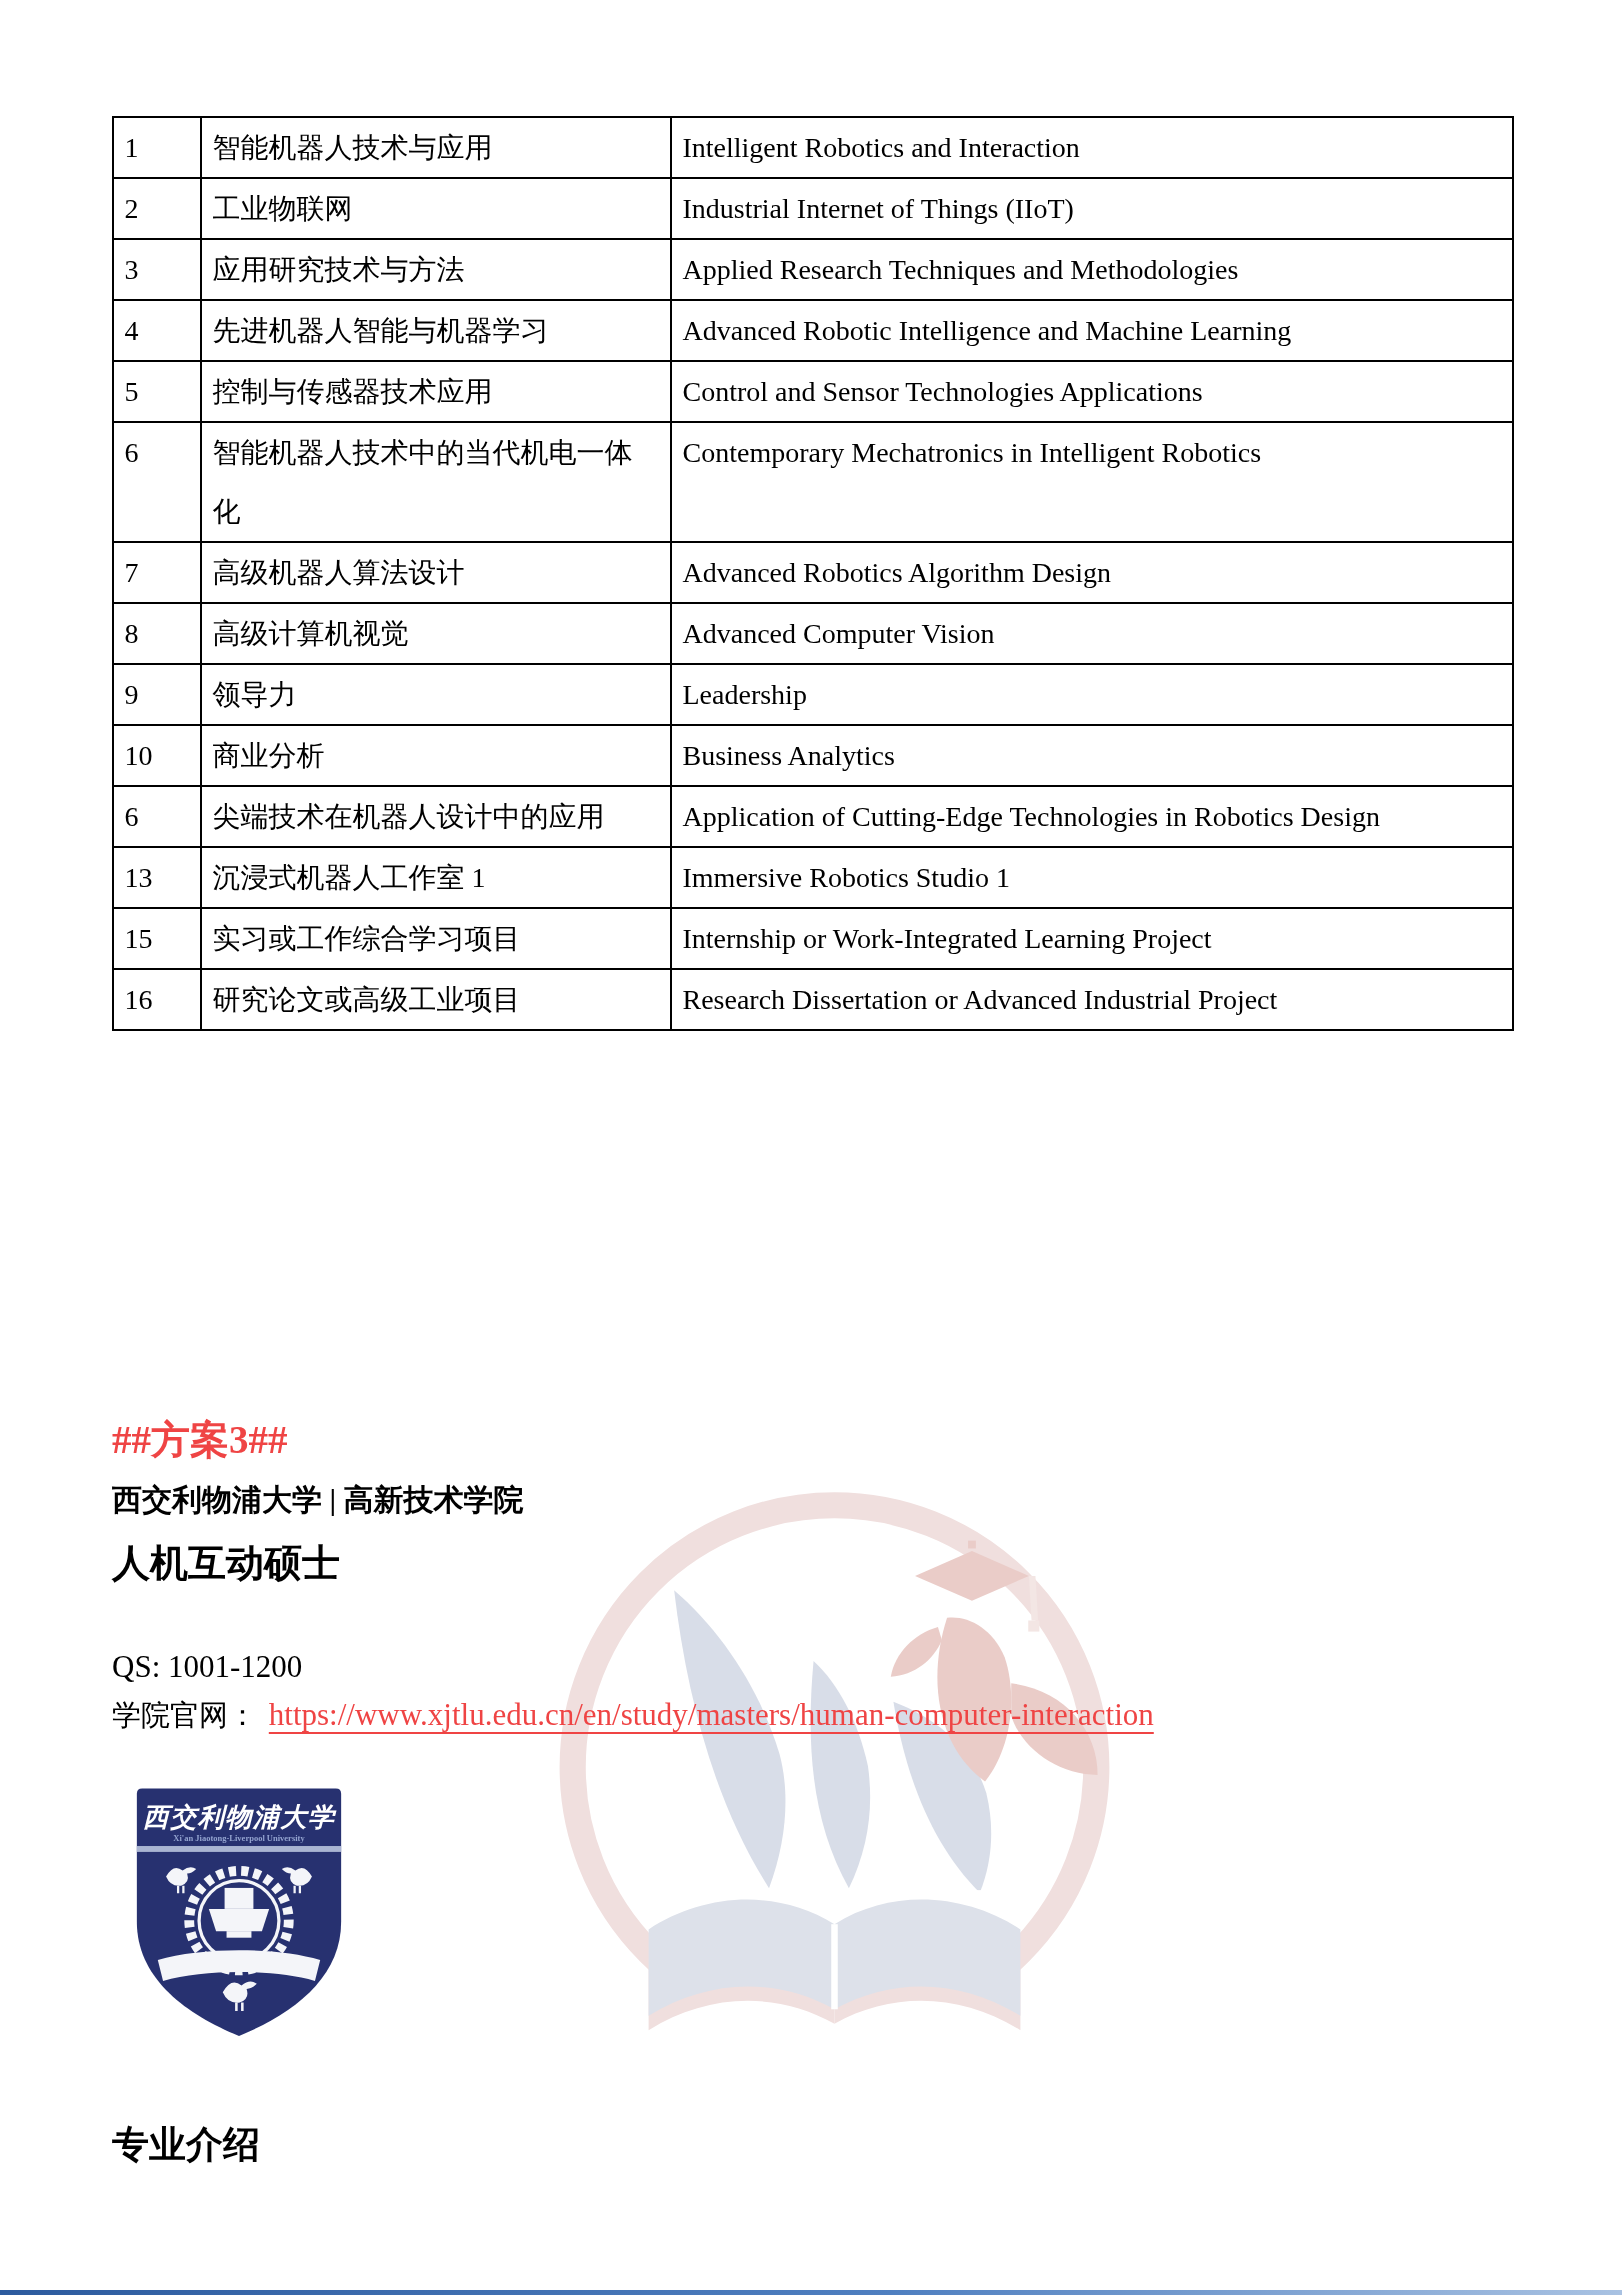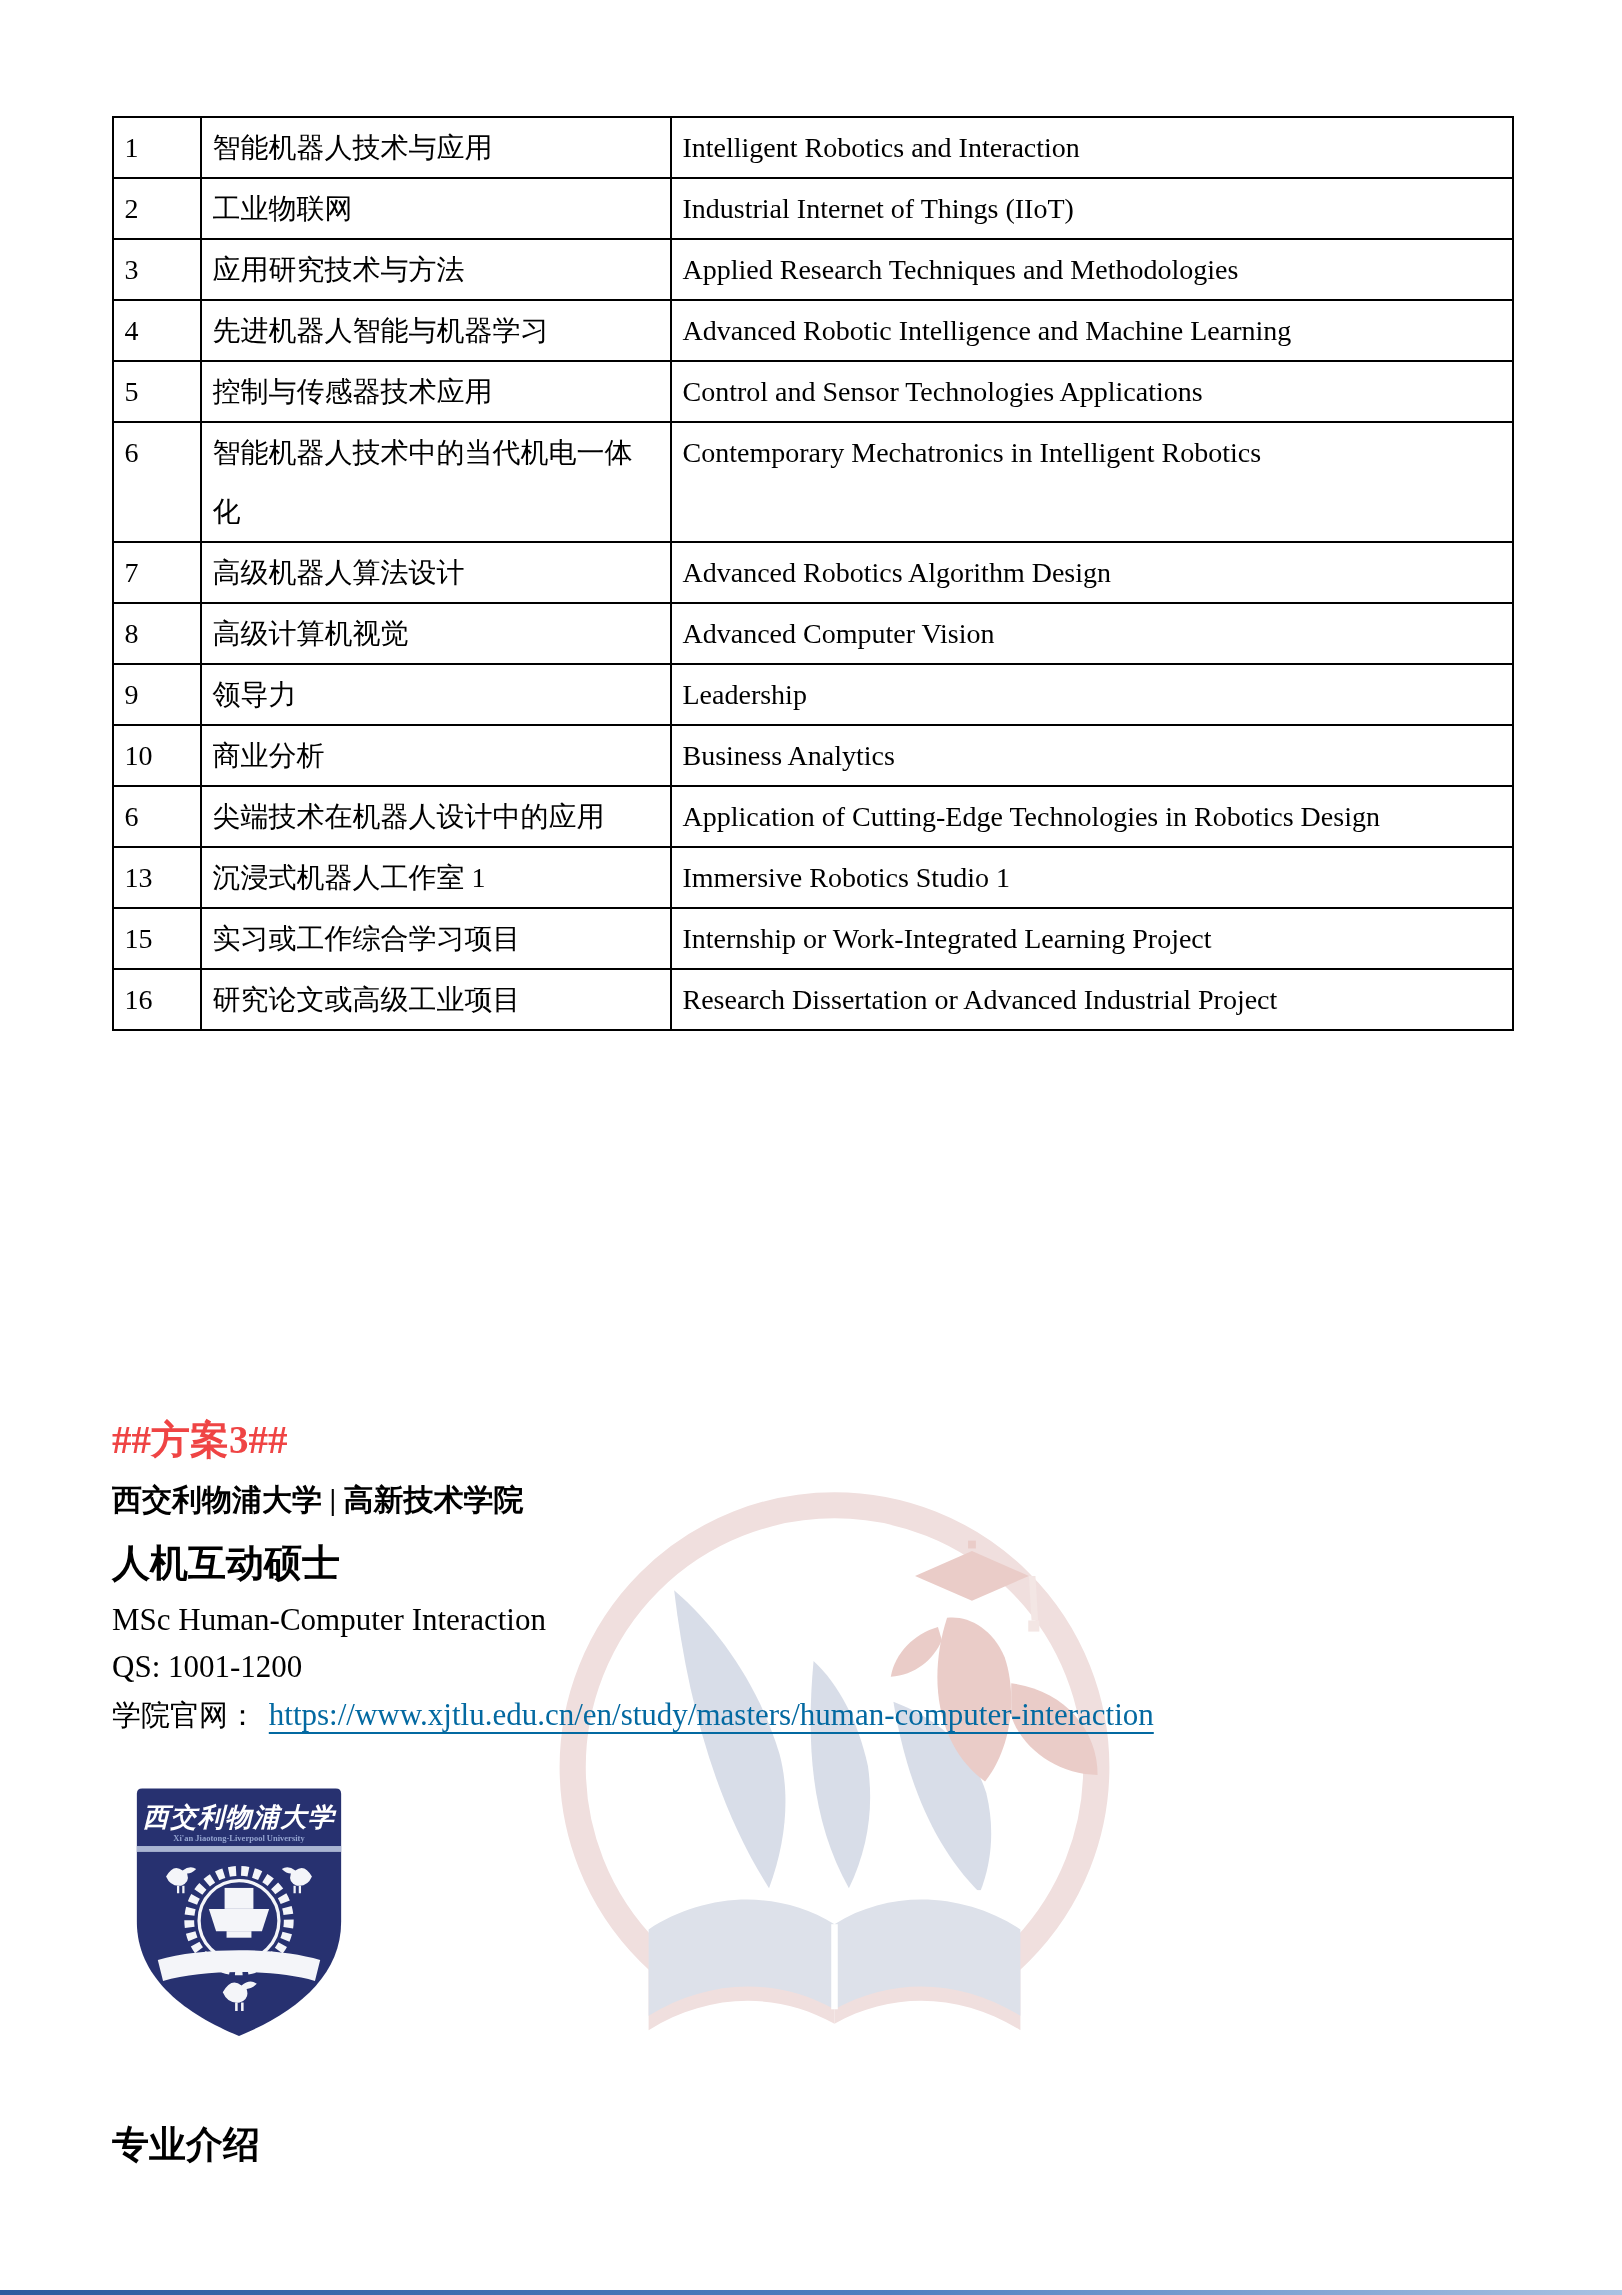--- a/index.html
+++ b/index.html
@@ -50,21 +50,21 @@
     color:#ef4444;
   }
   .uni-line   { top:1480px; font-size:30px; font-weight:bold; }
   .prog-zh    { top:1538px; font-size:38px; font-weight:bold; }
   .prog-en    { top:1602px; font-size:31px; font-weight:normal; }
   .qs-line    { top:1649px; font-size:31px; font-weight:normal; }
   .site-line  { top:1696px; font-size:29px; font-weight:normal; }
   .site-line .site-label { font-size:29px; }
   .site-line a.site-link {
     font-size:31px;
-    color:#0369a1;
+    color:#ef4444;
     text-decoration:underline;
     text-decoration-thickness:2px;
     text-underline-offset:6.5px;
     margin-left:11.8px;
   }
   .section-heading { top:2120px; font-size:37px; font-weight:bold; }
   
   .logo {
     position:absolute;
     left:129px; top:1783px;
@@ -192,21 +192,20 @@
       <td class="c-no">16</td>
       <td class="c-zh">研究论文或高级工业项目</td>
       <td class="c-en">Research Dissertation or Advanced Industrial Project</td>
     </tr>
       </tbody>
   </table>
 
   <h2 class="abs plan-heading">##方案3##</h2>
   <h3 class="abs uni-line">西交利物浦大学 | 高新技术学院</h3>
   <h3 class="abs prog-zh">人机互动硕士</h3>
-  <p class="abs prog-en">MSc Human-Computer Interaction</p>
   <p class="abs qs-line">QS: 1001-1200</p>
   <p class="abs site-line">
     <span class="site-label">学院官网：</span><a class="site-link" href="#">https://www.xjtlu.edu.cn/en/study/masters/human-computer-interaction</a>
   </p>
 
   <svg class="logo" viewBox="0 0 336 392" aria-hidden="true">
     <path d="M20,8 H316 Q324,8 324,16 V212 C324,296 252,352 168,386 C84,352 12,296 12,212 V16 Q12,8 20,8 Z" fill="#273170"></path>
     <text x="168" y="66" text-anchor="middle" font-size="40" font-weight="bold" font-style="italic" fill="#ffffff" letter-spacing="2">西交利物浦大学</text>
     <text x="168" y="88" text-anchor="middle" font-size="13" font-weight="bold" fill="#93a3cf">Xi'an Jiaotong-Liverpool University</text>
     <rect x="12" y="96" width="312" height="9" fill="#a9b4d2"></rect>

